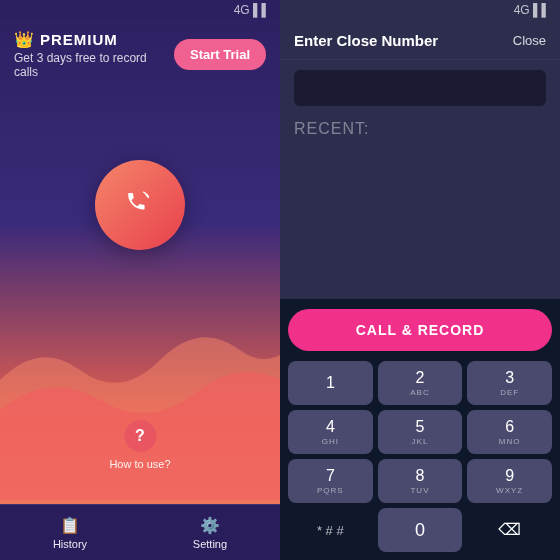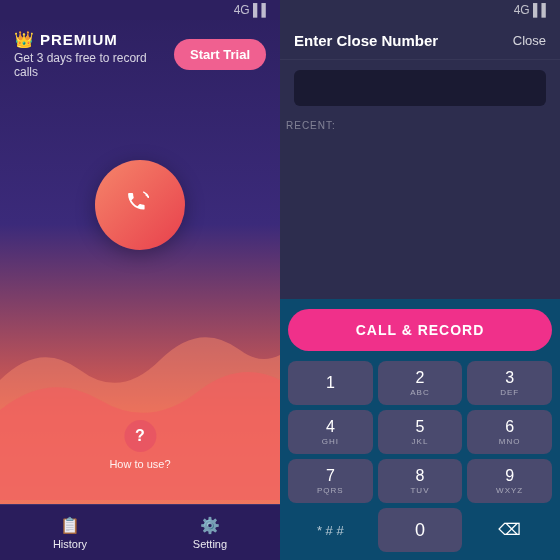--- a/index.html
+++ b/index.html
@@ -199,33 +199,33 @@
 
     .phone-input-bar {
       margin: 10px 14px;
       height: 36px;
       background: #1a1a32;
       border-radius: 6px;
     }
 
     .recent-label {
       color: rgba(255,255,255,0.4);
-      font-size: 10px;
-      padding: 4px 6px;
+      font-size: 16px;
+      padding: 4px 14px;
       letter-spacing: 1px;
     }
 
     .recent-area {
       flex: 1;
       background: #2d2d4e;
     }
 
     
     .dialpad-container {
-      background: #0c4a6e;
+      background: #0f172a;
       padding: 10px 8px 8px;
     }
 
     .call-record-btn {
       background: #f0308a;
       color: #fff;
       border: none;
       border-radius: 30px;
       width: 100%;
       padding: 13px;

